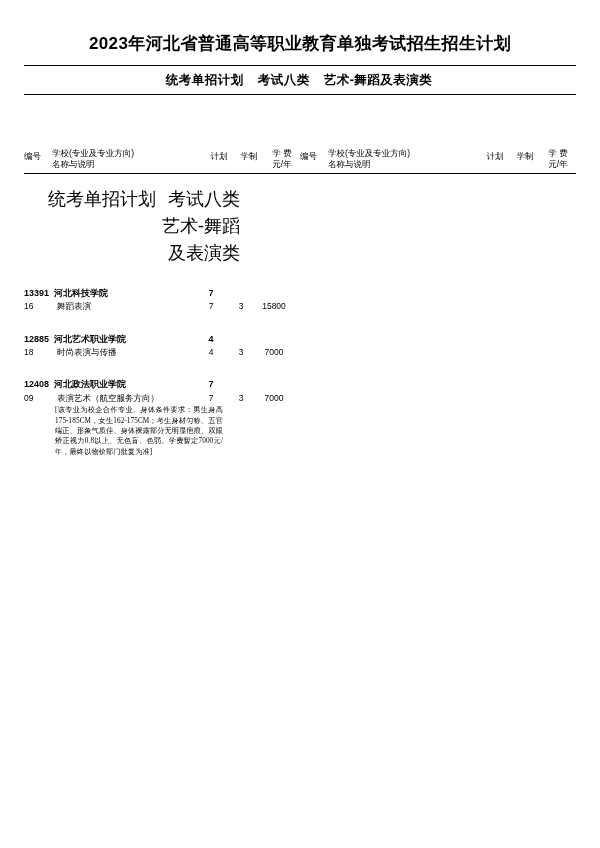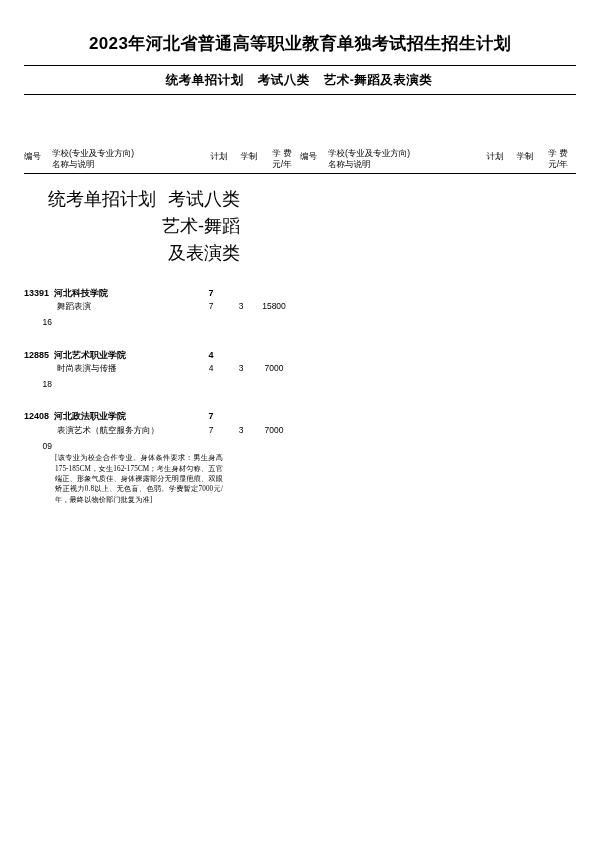--- a/index.html
+++ b/index.html
@@ -136,24 +136,22 @@
     font-family: "Liberation Sans", "DejaVu Sans", sans-serif;
     font-size: 8.5px;
     margin-top: 2px;
   }
   .c-code {
     width: 28px;
     flex: none;
     text-align: left;
   }
   .c-code.indent {
-    text-align: right;
     padding-right: 3px;
     width: 28px;
-    margin-top: 16px;
   }
   .c-name {
     flex: 1 1 auto;
     padding-left: 2px;
   }
   .c-plan {
     width: 30px;
     flex: none;
     text-align: center;
   }

